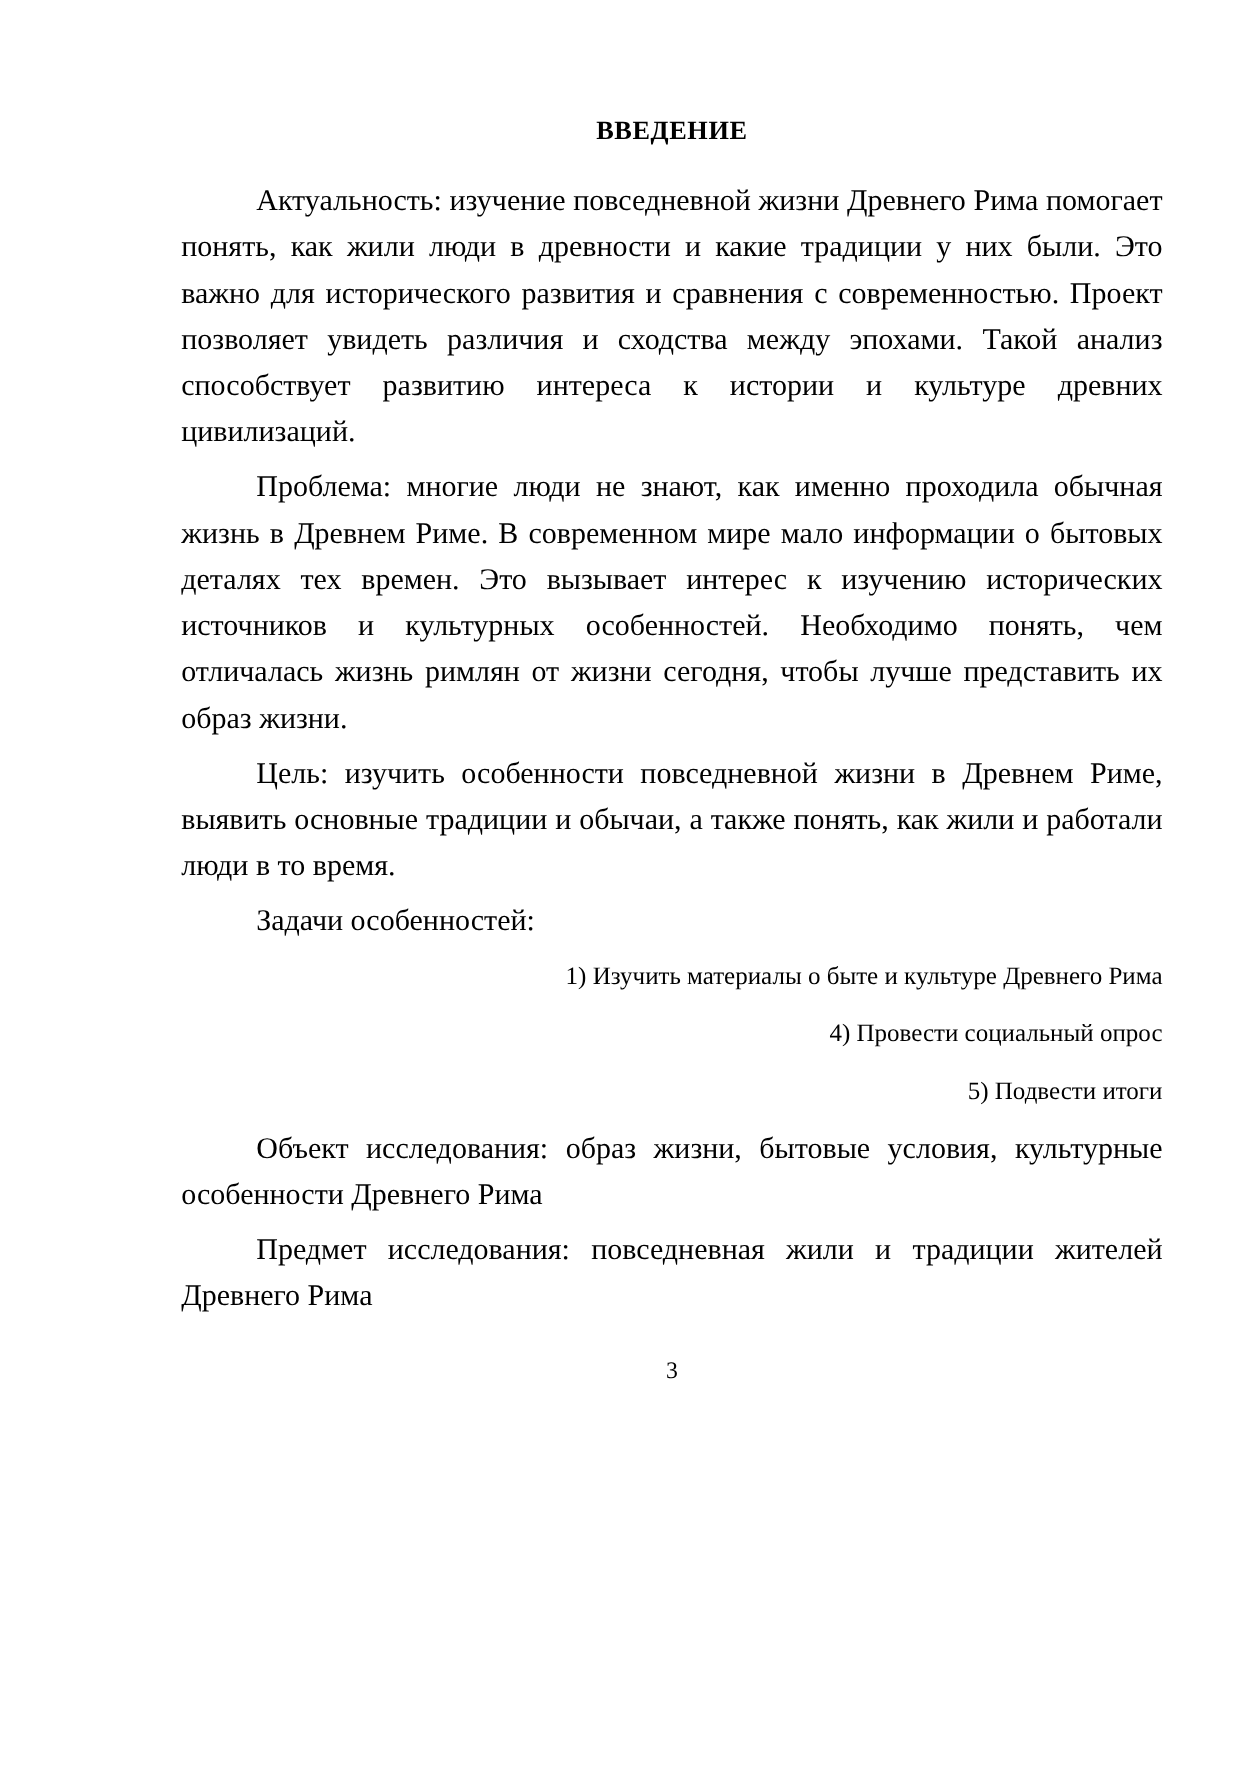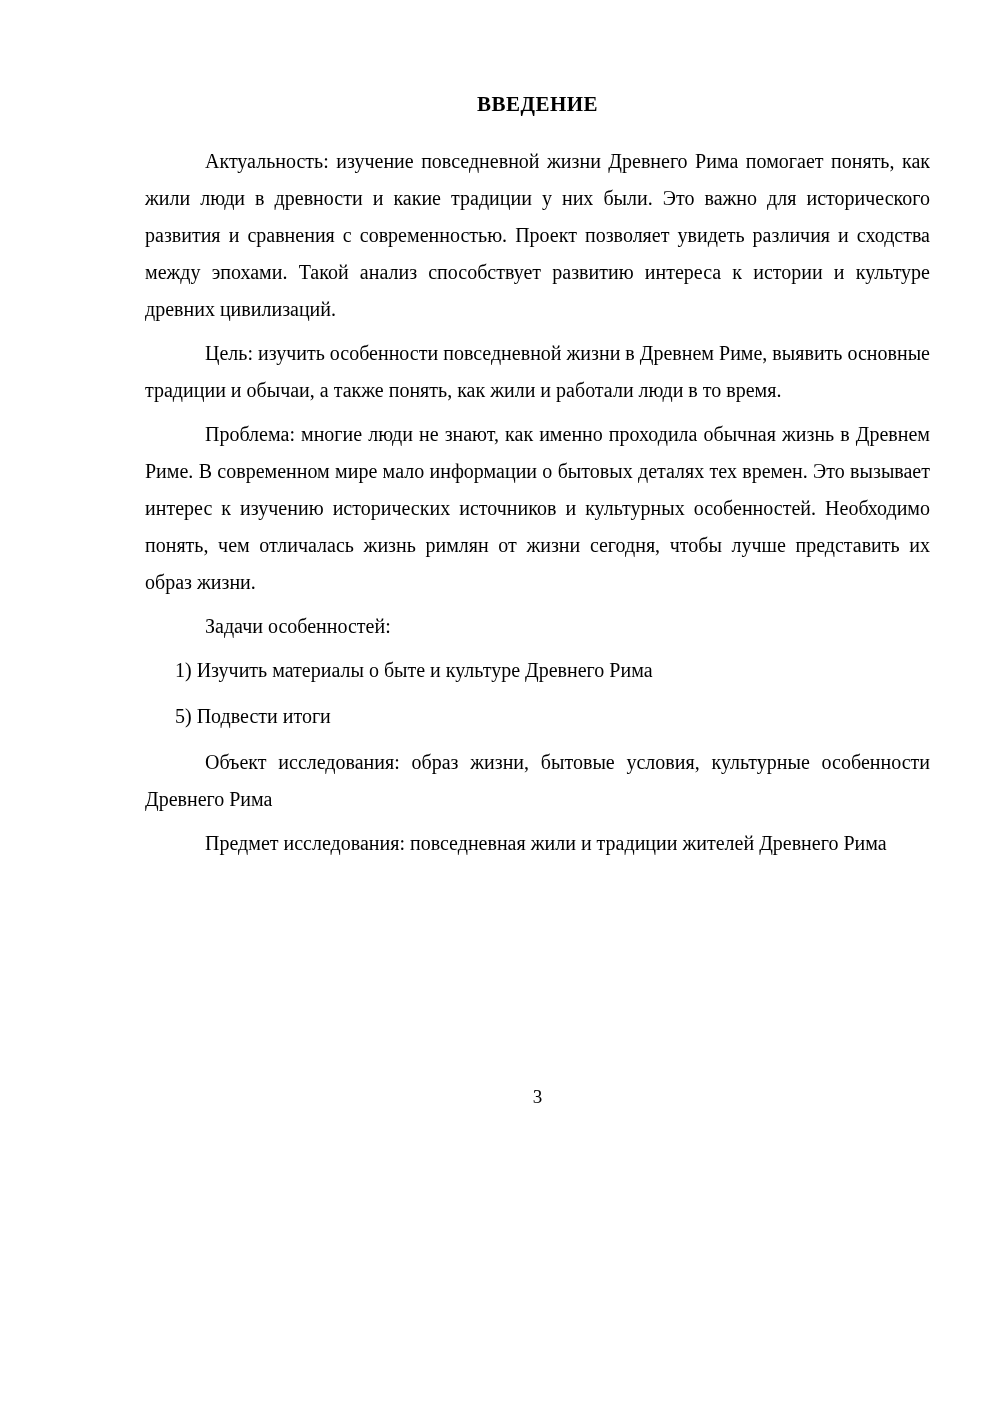--- a/index.html
+++ b/index.html
@@ -23,30 +23,30 @@
     overflow: hidden;
   }
   .doc-title {
     font-size: 21px;
     font-weight: bold;
     text-align: center;
     margin: 0 0 26px 0;
     letter-spacing: 0.5px;
   }
   .para {
-    font-size: 20px;
+    font-size: 24px;
     line-height: 37px;
     text-align: justify;
     text-indent: 60px;
     margin: 0 0 7px 0;
   }
   .task {
     font-size: 20px;
     line-height: 37px;
-    text-align: left;
+    text-align: right;
     margin: 0 0 9px 0;
     padding-left: 30px;
   }
   .page-number {
     position: absolute;
     bottom: 52px;
     left: 145px;
     right: 70px;
     text-align: center;
     font-size: 19px;
@@ -54,28 +54,29 @@
 </style>
 </head>
 <body>
 
 <div class="page">
 
   <h1 class="doc-title">ВВЕДЕНИЕ</h1>
 
   <p class="para">Актуальность: изучение повседневной жизни Древнего Рима помогает понять, как жили люди в древности и какие традиции у них были. Это важно для исторического развития и сравнения с современностью. Проект позволяет увидеть различия и сходства между эпохами. Такой анализ способствует развитию интереса к истории и культуре древних цивилизаций.</p>
 
+  <p class="para">Проблема: многие люди не знают, как именно проходила обычная жизнь в Древнем Риме. В современном мире мало информации о бытовых деталях тех времен. Это вызывает интерес к изучению исторических источников и культурных особенностей. Необходимо понять, чем отличалась жизнь римлян от жизни сегодня, чтобы лучше представить их образ жизни.</p>
+
   <p class="para">Цель: изучить особенности повседневной жизни в Древнем Риме, выявить основные традиции и обычаи, а также понять, как жили и работали люди в то время.</p>
-
-  <p class="para">Проблема: многие люди не знают, как именно проходила обычная жизнь в Древнем Риме. В современном мире мало информации о бытовых деталях тех времен. Это вызывает интерес к изучению исторических источников и культурных особенностей. Необходимо понять, чем отличалась жизнь римлян от жизни сегодня, чтобы лучше представить их образ жизни.</p>
 
   <p class="para">Задачи особенностей:</p>
 
   <div class="task-list">
     <p class="task">1) Изучить материалы о быте и культуре Древнего Рима</p>
+    <p class="task">4) Провести социальный опрос</p>
     <p class="task">5) Подвести итоги</p>
   </div>
 
   <p class="para">Объект исследования: образ жизни, бытовые условия, культурные особенности Древнего Рима</p>
 
   <p class="para">Предмет исследования: повседневная жили и традиции жителей Древнего Рима</p>
 
 
 
   <div class="page-number">3</div>

